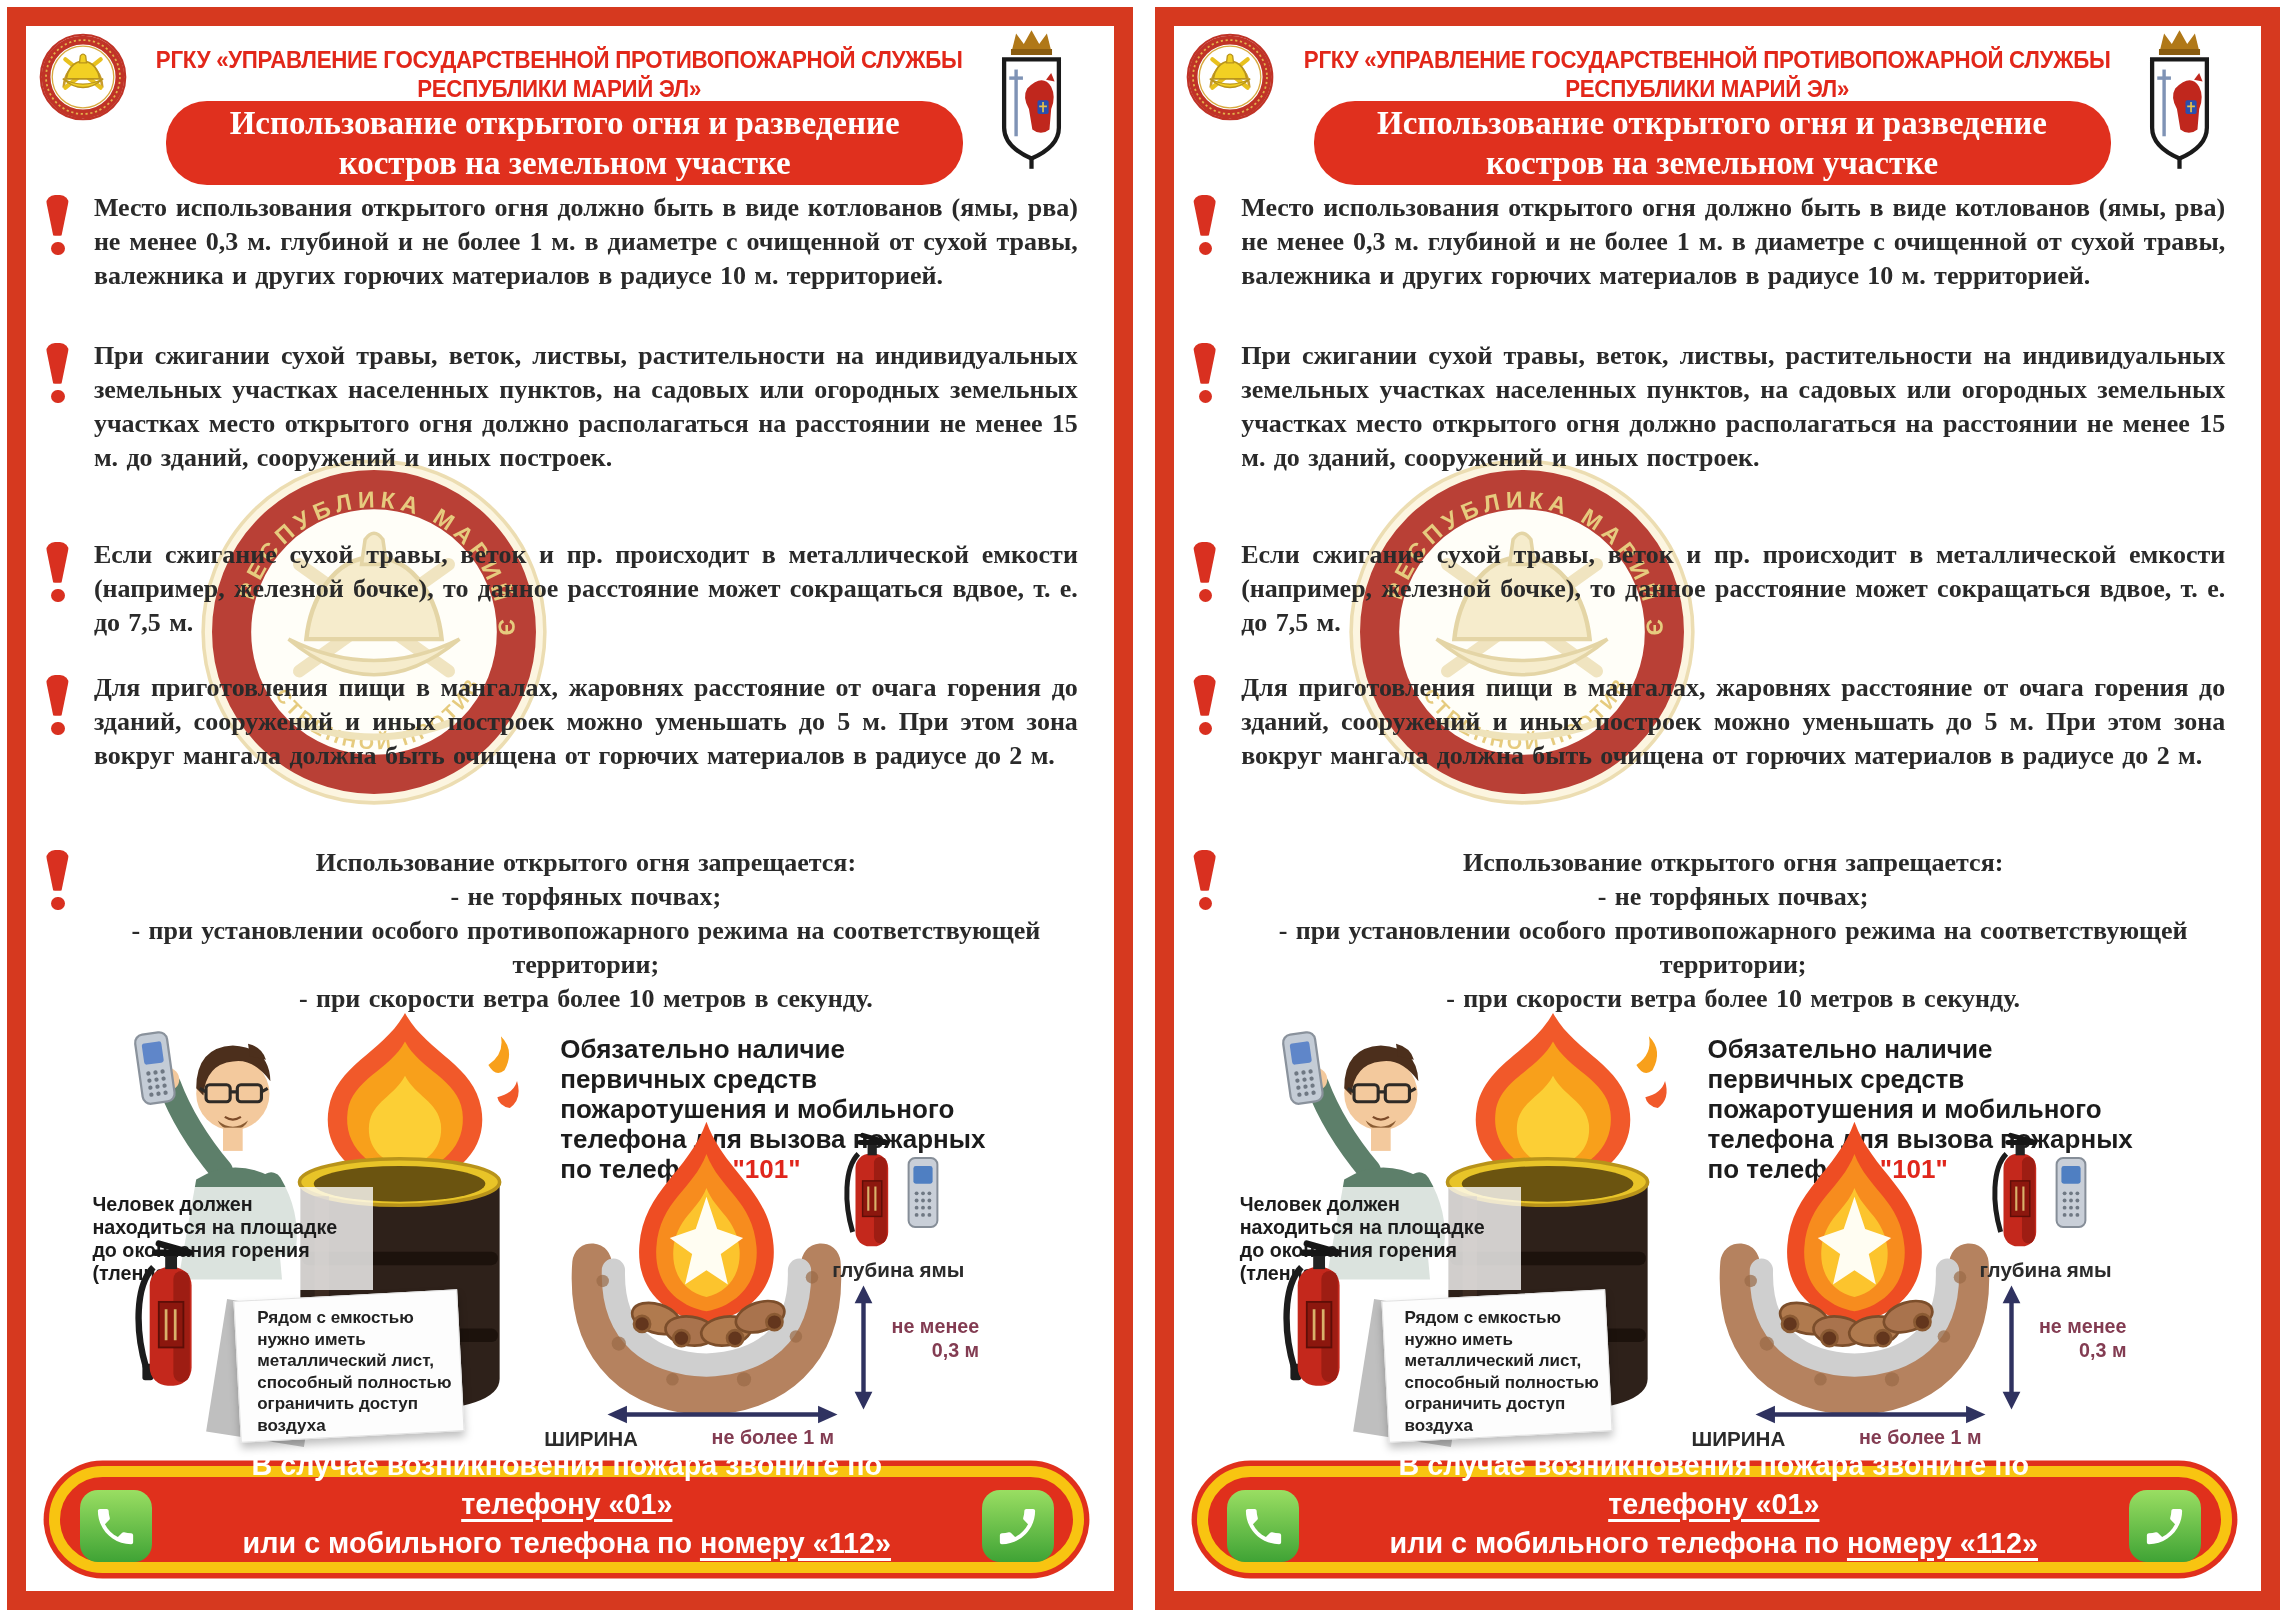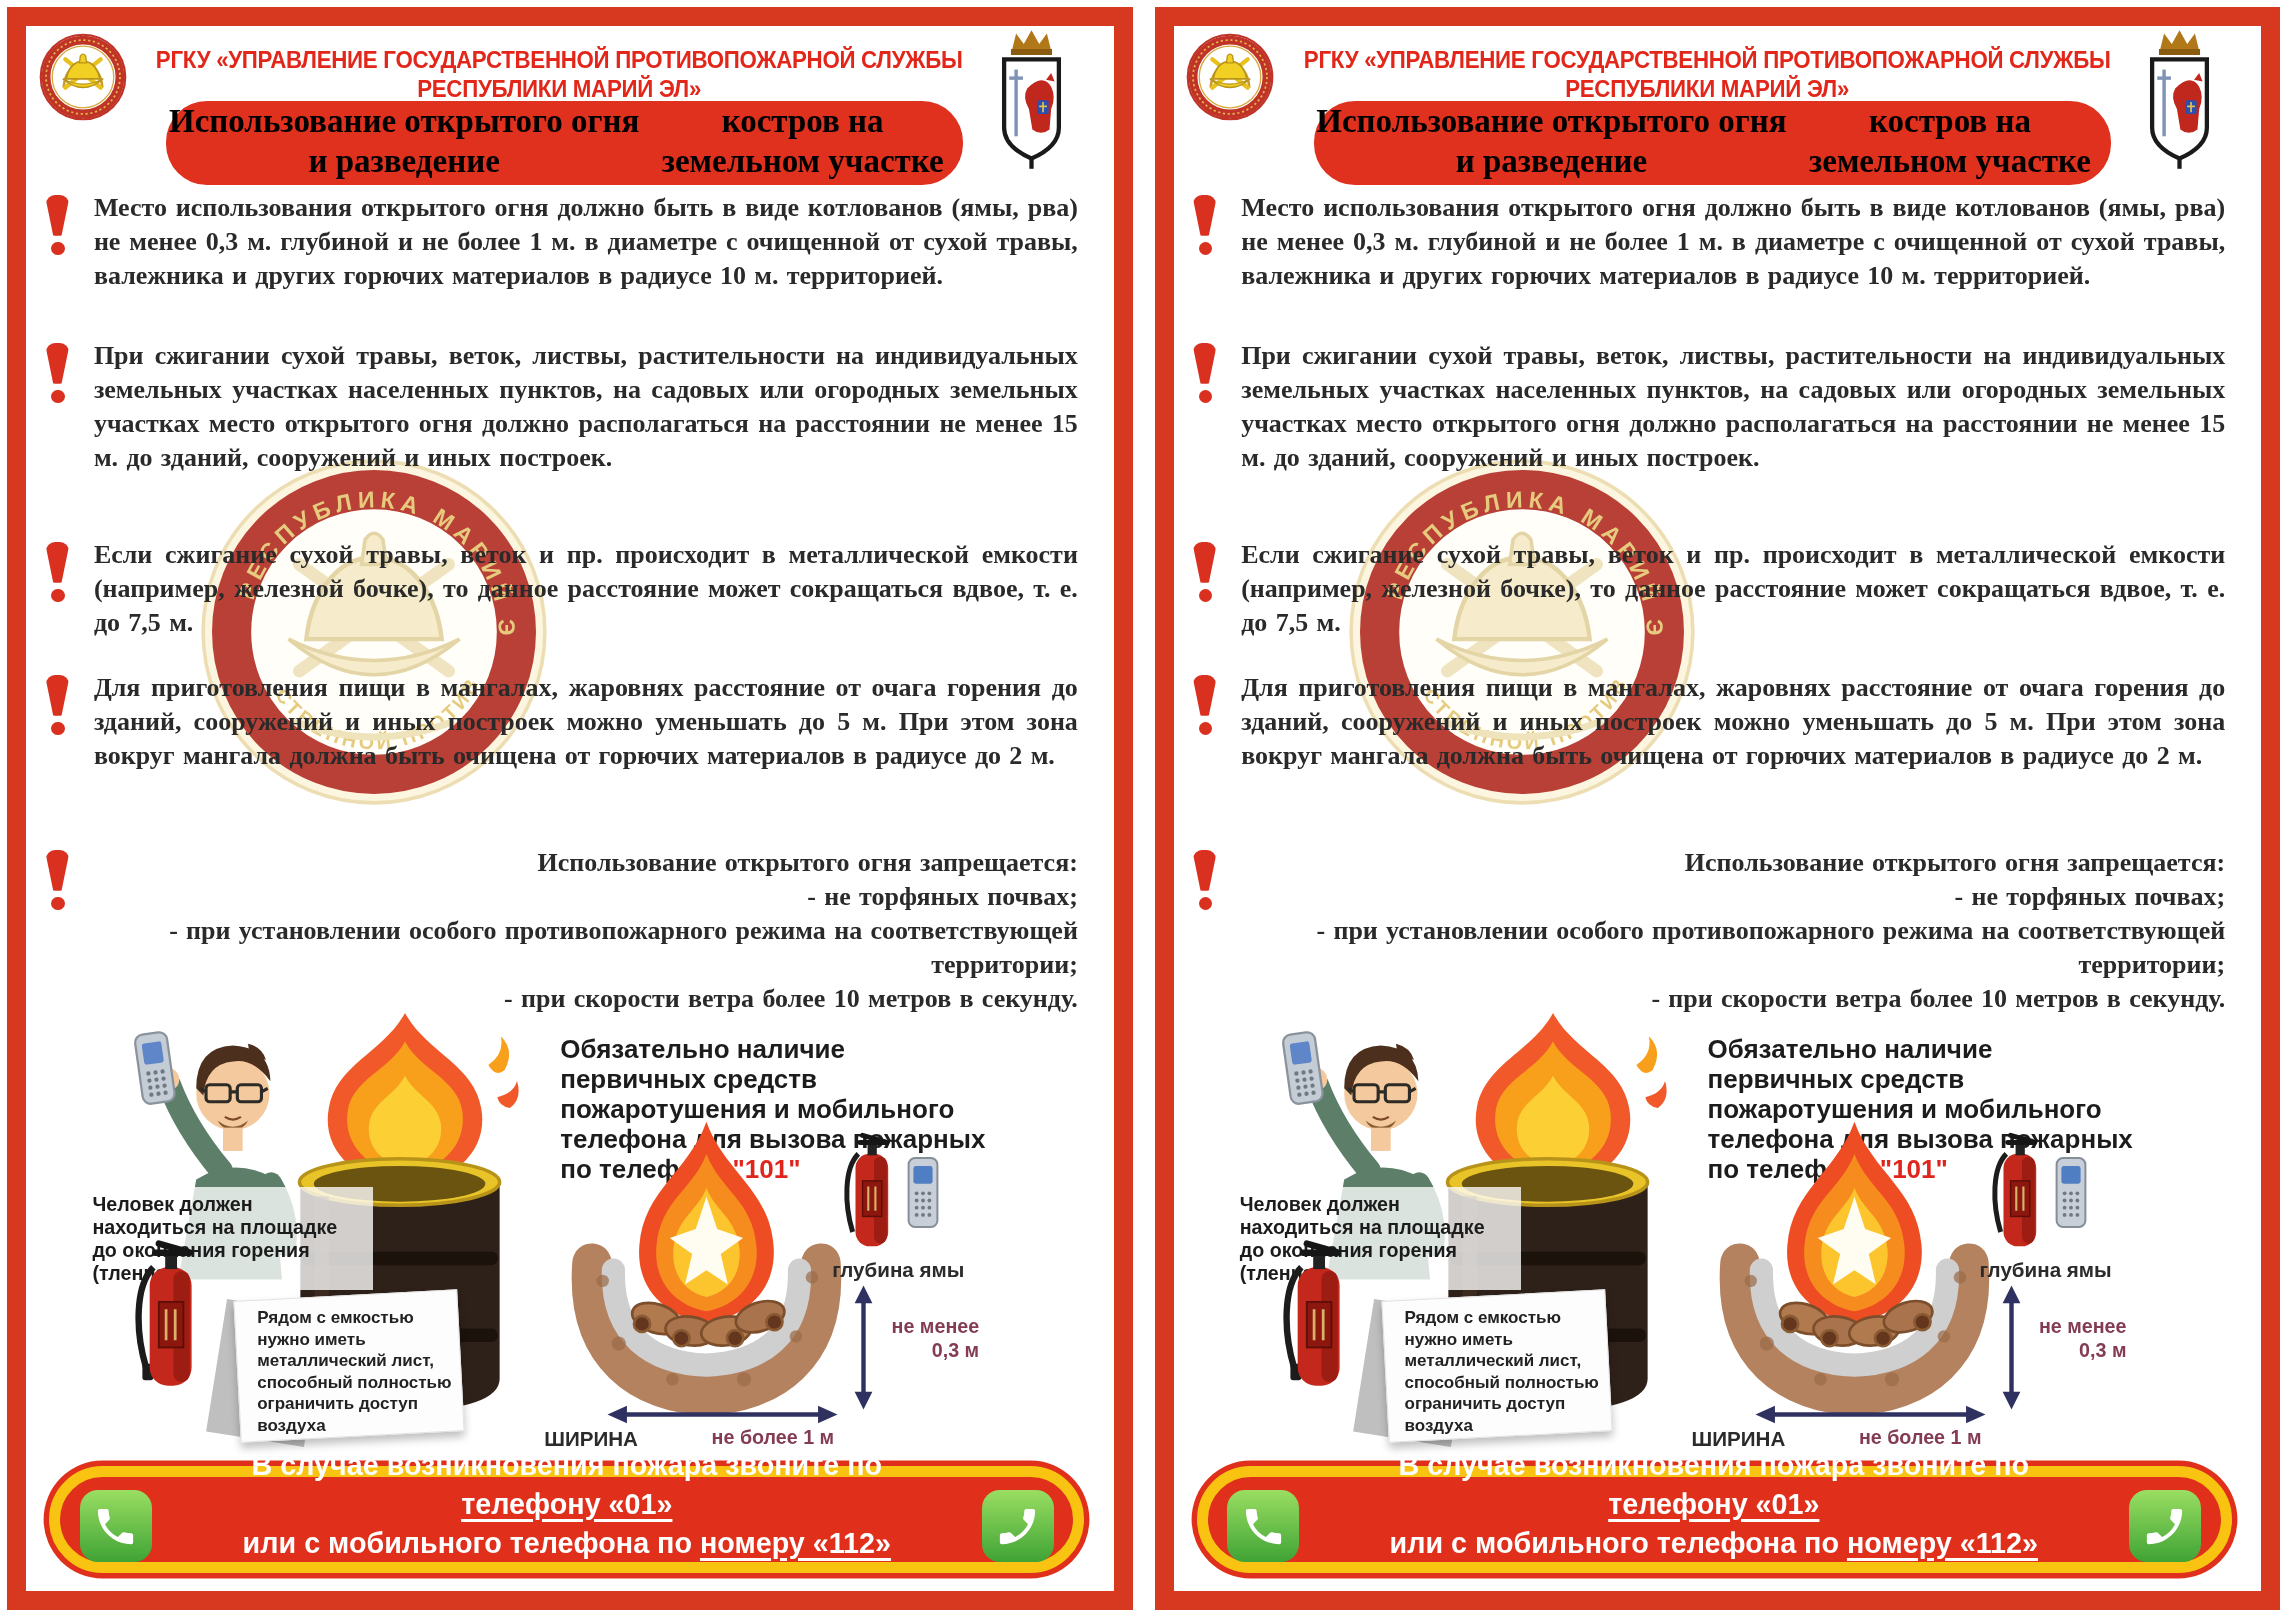--- a/index.html
+++ b/index.html
@@ -5,34 +5,34 @@
   *{margin:0;padding:0;box-sizing:border-box}
   html,body{width:2287px;height:1617px;background:#fff;font-family:"Liberation Sans",sans-serif}
   .pair{display:flex;gap:22px;padding:7.2px}
   .poster{position:relative;width:1130px;height:1603px;background:#fff;border:19.7px solid #d6391f;overflow:hidden}
   
   .seal{position:absolute;left:12.5px;top:7.2px;width:88px;height:88px}
   .org{position:absolute;left:115px;right:136px;top:19.7px;text-align:center;color:#e2271a;
        font-weight:800;font-size:23px;line-height:29.6px;letter-spacing:-0.3px;transform:scaleX(.97)}
   .coat{position:absolute;left:967px;top:0;width:77px;height:147px}
   .banner{position:absolute;left:140px;top:75px;width:797px;height:84px;border-radius:41px;background:#e0301e;
-          display:flex;flex-direction:row;justify-content:center;text-align:center;color:#000000;
+          display:flex;flex-direction:column;justify-content:center;text-align:center;color:#ffffff;
           font-family:"Liberation Serif",serif;font-weight:700;font-size:33px;line-height:40px;z-index:2}
   
   .watermark{position:absolute;left:170px;top:428px;width:356px;height:356px;z-index:0}
   
   .bullet{position:absolute;left:19.7px;width:1032px;display:flex;gap:16px;z-index:1}
   .b1{top:165px}.b2{top:313px}.b3{top:512px}.b4{top:645px}.b5{top:820px}
   .excl{flex:0 0 32px;padding-top:3.6px}
   .excl .bar{display:block;width:23px;height:41px;background:#d93020;
              clip-path:polygon(14% 0,86% 0,100% 12%,68% 100%,32% 100%,0 12%);border-radius:9px}
   .excl .dot{display:block;width:13.4px;height:13.4px;background:#d93020;border-radius:50%;margin:6.3px 0 0 5.4px}
   .bullet p{font-family:"Liberation Serif",serif;font-weight:700;font-size:26px;line-height:34px;
             color:#2a2a2a;text-align:justify;word-spacing:1.8px}
-  .ban p{text-align:right}
+  .ban p{text-align:center}
   
   .illo{position:absolute;left:0;top:985px;width:1091px;height:452px;z-index:1}
   .abs{position:absolute}
   .person-note{left:59px;top:176px;width:288px;background:rgba(255,255,255,.78);padding:5.4px 7.2px;
                font-weight:700;font-size:19.7px;line-height:23px;color:#1c1c1c}
   .sheet-wrap{left:184px;top:282px;width:260px;height:157px}
   .sheet-metal{position:absolute;left:5.4px;top:12.5px;width:99px;height:134px;background:#bfbfbf;transform:rotate(9deg)}
   .sheet-paper{position:absolute;left:27px;top:1.8px;width:224px;height:142px;background:#fdfdfd;
                box-shadow:0 5.4px 9px rgba(0,0,0,.25);transform:rotate(-3deg);border:0.9px solid #e2e2e2}
   .sheet-note{position:absolute;left:47px;top:14.3px;width:202px;font-weight:700;font-size:17px;line-height:21.5px;color:#222}

